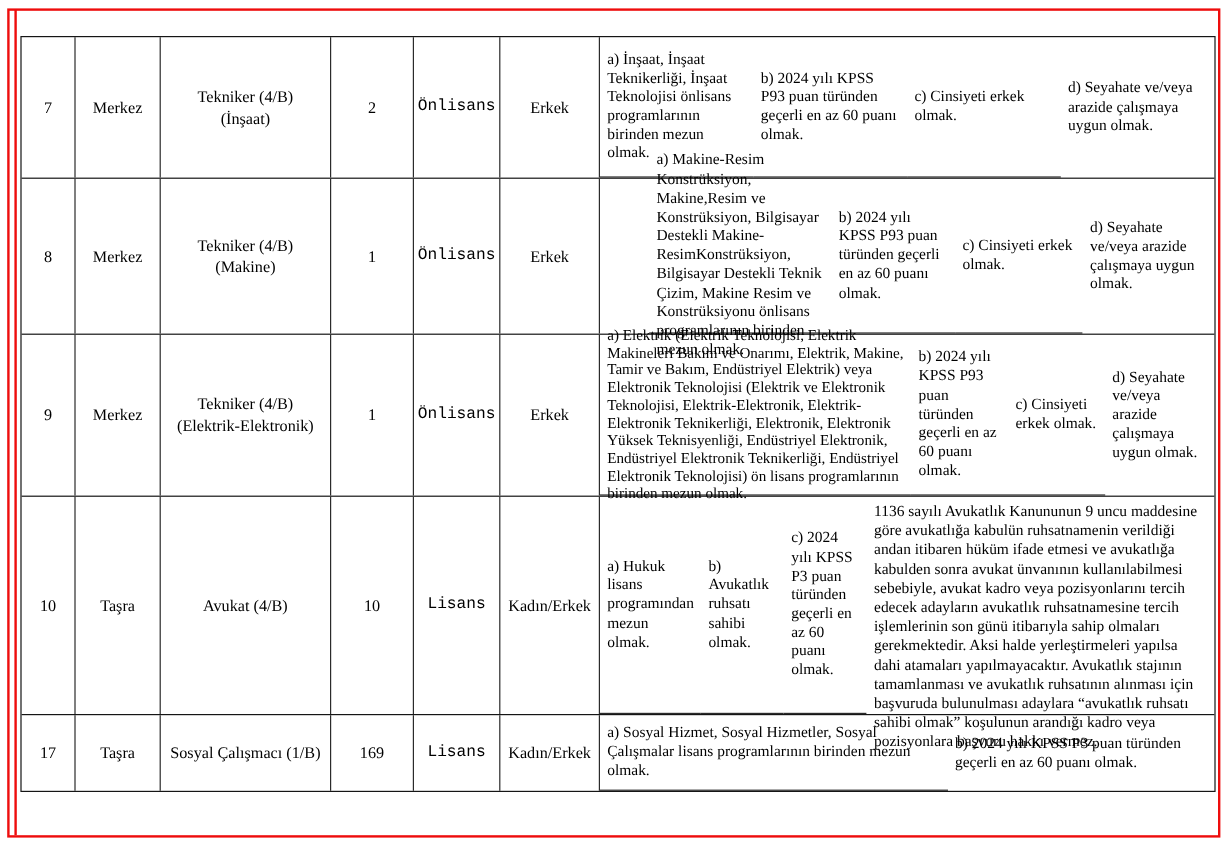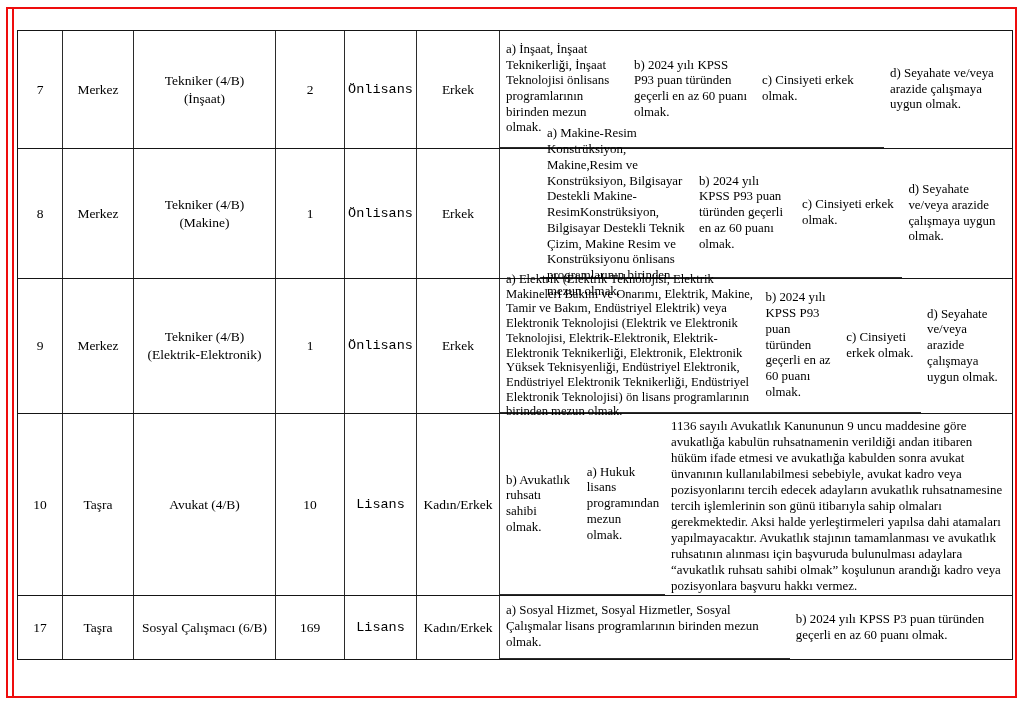--- a/index.html
+++ b/index.html
@@ -128,30 +128,31 @@
     </div>
 
     <div class="trow row-10">
       <div class="cell c-no">10</div>
       <div class="cell c-unit">Taşra</div>
       <div class="cell c-pos">Avukat (4/B)</div>
       <div class="cell c-qty">10</div>
       <div class="cell c-edu">Lisans</div>
       <div class="cell c-gen">Kadın/Erkek</div>
       <div class="cell c-req">
+        <div class="req r10-a">a) Hukuk lisans programından mezun olmak.</div>
         <div class="req r10-b">b) Avukatlık ruhsatı sahibi olmak.</div>
-        <div class="req r10-a">a) Hukuk lisans programından mezun olmak.</div>
+        <div class="req r10-c">c) 2024 yılı KPSS P3 puan türünden geçerli en az 60 puanı olmak.</div>
         <div class="req r10-d">1136 sayılı Avukatlık Kanununun 9 uncu maddesine göre avukatlığa kabulün ruhsatnamenin verildiği andan itibaren hüküm ifade etmesi ve avukatlığa kabulden sonra avukat ünvanının kullanılabilmesi sebebiyle, avukat kadro veya pozisyonlarını tercih edecek adayların avukatlık ruhsatnamesine tercih işlemlerinin son günü itibarıyla sahip olmaları gerekmektedir. Aksi halde yerleştirmeleri yapılsa dahi atamaları yapılmayacaktır. Avukatlık stajının tamamlanması ve avukatlık ruhsatının alınması için başvuruda bulunulması adaylara “avukatlık ruhsatı sahibi olmak” koşulunun arandığı kadro veya pozisyonlara başvuru hakkı vermez.</div>
       </div>
     </div>
 
     <div class="trow row-11">
       <div class="cell c-no">17</div>
       <div class="cell c-unit">Taşra</div>
-      <div class="cell c-pos">Sosyal Çalışmacı (6/B)</div>
+      <div class="cell c-pos">Sosyal Çalışmacı (1/B)</div>
       <div class="cell c-qty">169</div>
       <div class="cell c-edu">Lisans</div>
       <div class="cell c-gen">Kadın/Erkek</div>
       <div class="cell c-req">
         <div class="req r11-a">a) Sosyal Hizmet, Sosyal Hizmetler, Sosyal Çalışmalar lisans programlarının birinden mezun olmak.</div>
         <div class="req r11-b">b) 2024 yılı KPSS P3 puan türünden geçerli en az 60 puanı olmak.</div>
       </div>
     </div>
 
   </div>

